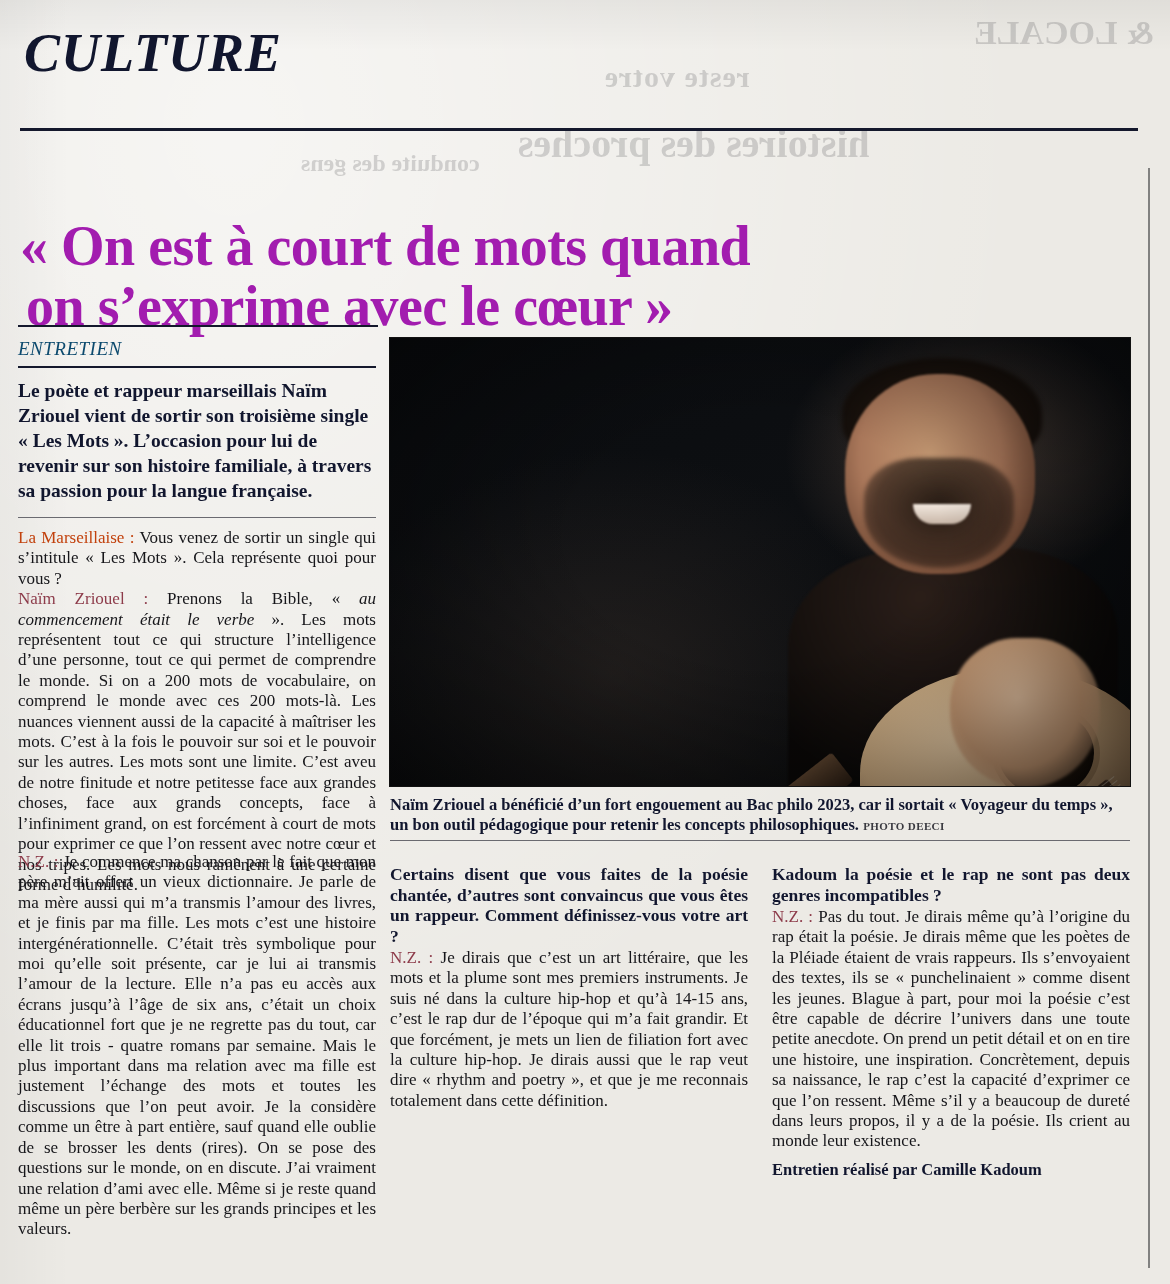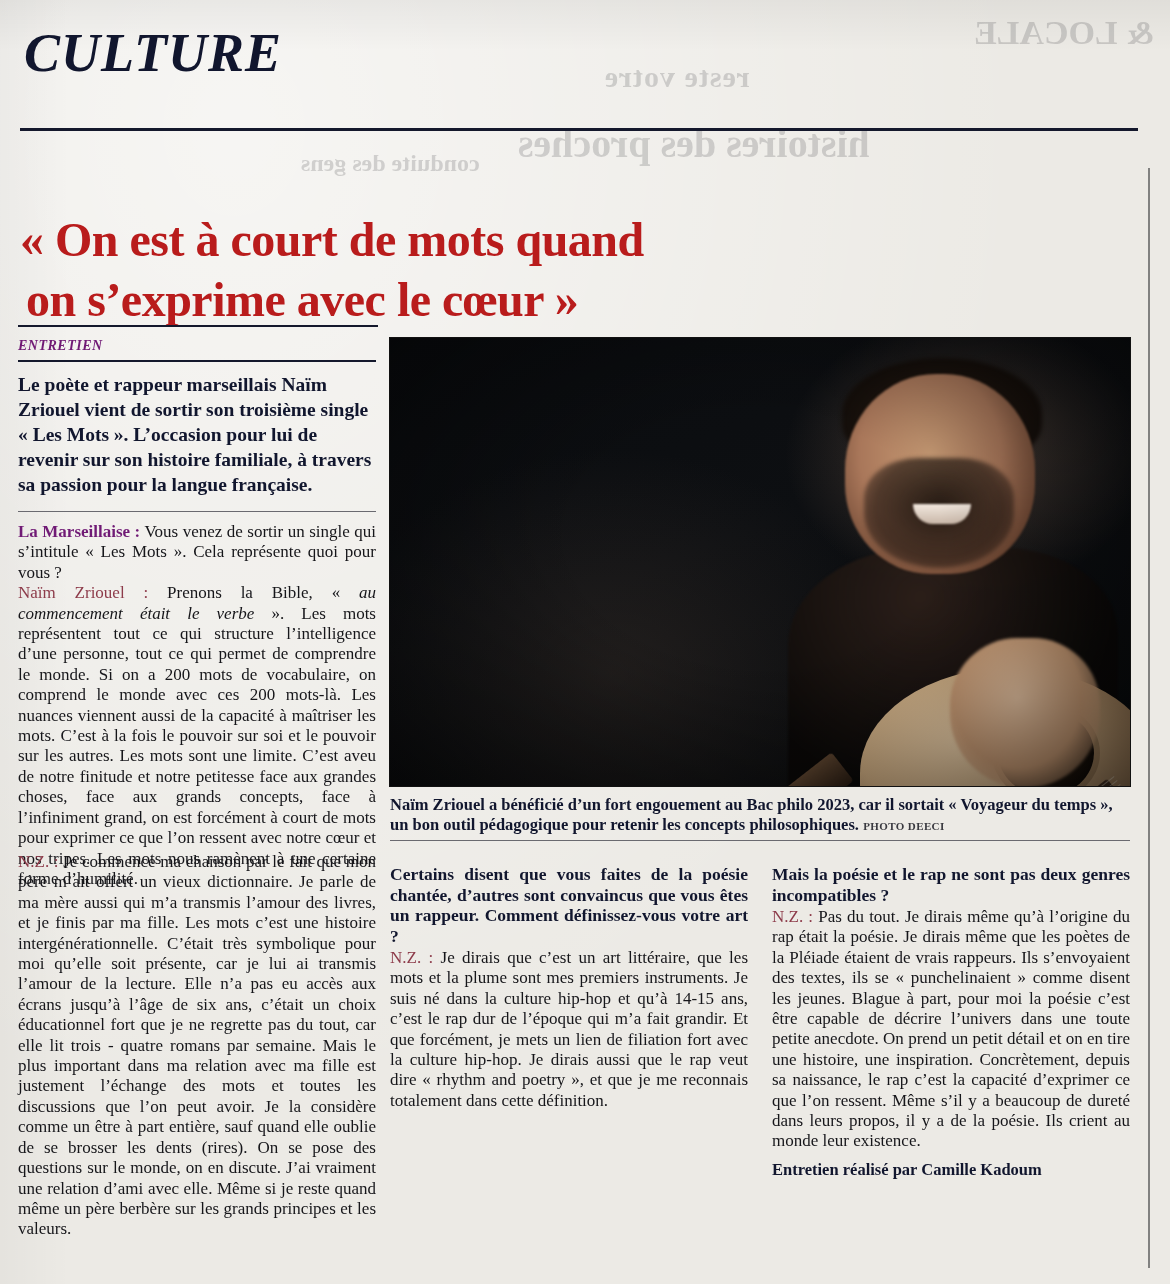--- a/index.html
+++ b/index.html
@@ -51,48 +51,48 @@
     position:absolute;left:20px;top:128px;width:1118px;height:3px;background:#14182c;
   }
   .rule-right-vert{
     position:absolute;left:1148px;top:168px;width:2px;height:1100px;background:#2a2a2e;opacity:.55;
   }
 
   
   .headline{
     position:absolute;left:20px;top:178px;width:1110px;
     font-weight:bold;
-    font-size:48px;line-height:60px;
+    font-size:56px;line-height:60px;
     letter-spacing:-0.5px;
-    color:#b91c1c;
+    color:#a21caf;
   }
   .headline .l2{display:block;margin-left:6px;}
 
   .rule-under-head{
     position:absolute;left:18px;top:325px;width:360px;height:2px;background:#14182c;
   }
 
   
   .col-left{position:absolute;left:18px;top:338px;width:358px;}
   .kicker{
-    font-weight:bold;font-style:italic;font-size:14px;letter-spacing:.5px;
-    color:#701a75;margin-bottom:4px;
+    font-weight:normal;font-style:italic;font-size:19px;letter-spacing:.5px;
+    color:#0c4a6e;margin-bottom:4px;
   }
   .kicker-rule{width:358px;height:2px;background:#14182c;margin:6px 0 10px;}
   .chapo{
     font-weight:bold;font-size:19.5px;line-height:25px;color:#11162e;
   }
   .chapo-rule{width:358px;height:1px;background:#6a6a70;margin:14px 0 10px;}
 
   .body{
     font-size:17px;line-height:20.4px;text-align:justify;color:#16161a;
     hyphens:auto;
   }
   .body p{margin:0 0 0 0;}
-  .speaker{color:#701a75;font-weight:bold;}
+  .speaker{color:#c2410c;font-weight:normal;}
   .speaker2{color:#8d3b4a;}
   em{font-style:italic;}
 
   .qbold{
     font-weight:bold;font-size:17.5px;line-height:20.5px;margin:12px 0 2px;color:#11162e;
   }
 
   
   .photo-wrap{position:absolute;left:390px;top:338px;width:740px;}
   .photo{
@@ -258,18 +258,18 @@
   <div class="col-left-lower body">
     <p><span class="speaker2">N.Z. :</span><span> Je commence ma chanson par le fait que mon père m’ait offert un vieux dictionnaire. Je parle de ma mère aussi qui m’a transmis l’amour des livres, et je finis par ma fille. Les mots c’est une histoire intergénérationnelle. C’était très symbolique pour moi qu’elle soit présente, car je lui ai transmis l’amour de la lecture. Elle n’a pas eu accès aux écrans jusqu’à l’âge de six ans, c’était un choix éducationnel fort que je ne regrette pas du tout, car elle lit trois - quatre romans par semaine. Mais le plus important dans ma relation avec ma fille est justement l’échange des mots et toutes les discussions que l’on peut avoir. Je la considère comme un être à part entière, sauf quand elle oublie de se brosser les dents (rires). On se pose des questions sur le monde, on en discute. J’ai vraiment une relation d’ami avec elle. Même si je reste quand même un père berbère sur les grands principes et les valeurs.</span></p>
   </div>
 
   <div class="col-mid body">
     <div class="qbold">Certains disent que vous faites de la poésie chantée, d’autres sont convaincus que vous êtes un rappeur. Comment définissez-vous votre art ?</div>
     <p><span class="speaker2">N.Z. :</span><span> Je dirais que c’est un art littéraire, que les mots et la plume sont mes premiers instruments. Je suis né dans la culture hip-hop et qu’à 14-15 ans, c’est le rap dur de l’époque qui m’a fait grandir. Et que forcément, je mets un lien de filiation fort avec la culture hip-hop. Je dirais aussi que le rap veut dire « rhythm and poetry », et que je me reconnais totalement dans cette définition.</span></p>
   </div>
 
   <div class="col-right body">
-    <div class="qbold">Mais la poésie et le rap ne sont pas deux genres incompatibles ?</div>
+    <div class="qbold">Kadoum la poésie et le rap ne sont pas deux genres incompatibles ?</div>
     <p><span class="speaker2">N.Z. :</span><span> Pas du tout. Je dirais même qu’à l’origine du rap était la poésie. Je dirais même que les poètes de la Pléiade étaient de vrais rappeurs. Ils s’envoyaient des textes, ils se « punchelinaient » comme disent les jeunes. Blague à part, pour moi la poésie c’est être capable de décrire l’univers dans une toute petite anecdote. On prend un petit détail et on en tire une histoire, une inspiration. Concrètement, depuis sa naissance, le rap c’est la capacité d’exprimer ce que l’on ressent. Même s’il y a beaucoup de dureté dans leurs propos, il y a de la poésie. Ils crient au monde leur existence.</span></p>
     <div class="sig">Entretien réalisé par Camille Kadoum</div>
   </div>
 
 </div>
 
 </body></html>

